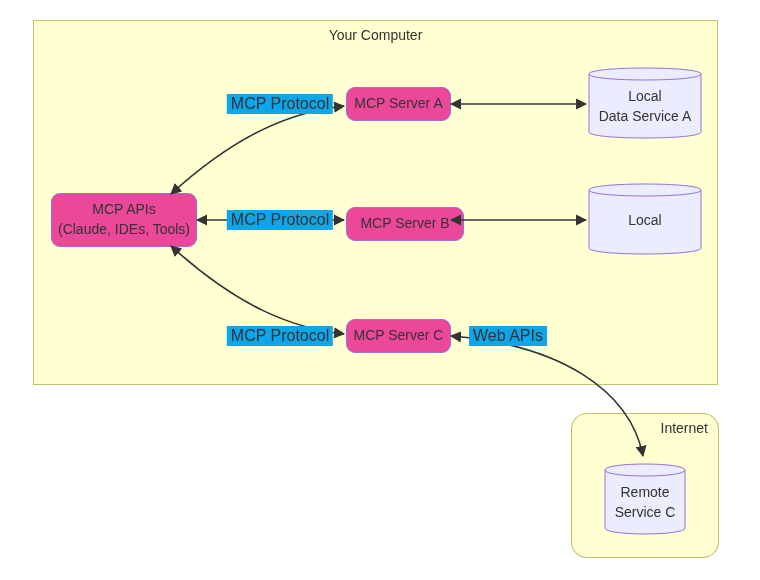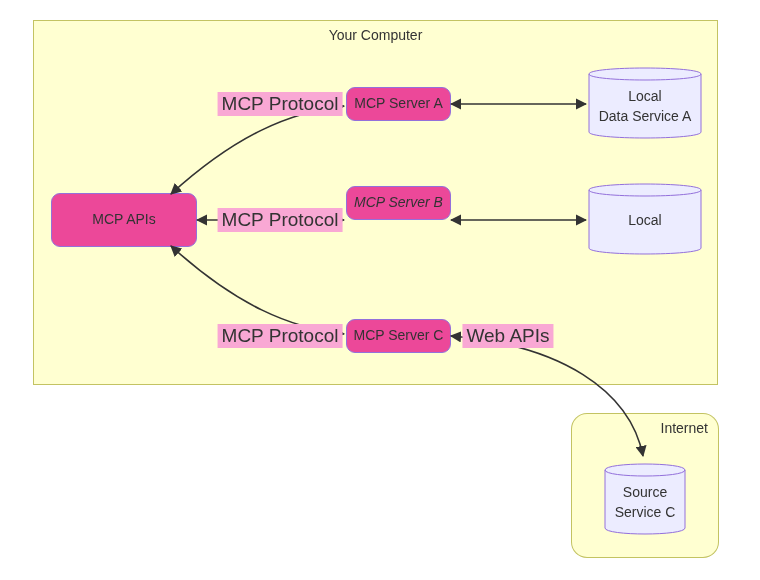--- a/index.html
+++ b/index.html
@@ -45,23 +45,23 @@
       position: absolute;
       top: 50%;
       left: 50%;
       transform: translate(-50%, -40%);
       text-align: center;
       line-height: 1.4;
       white-space: nowrap;
     }
     .edge-label {
       position: absolute;
-      background: #f9a8d4;
+      background: #0ea5e9;
       padding: 1px 4px;
-      font-size: 19px;
+      font-size: 16px;
       white-space: nowrap;
       transform: translate(-50%, -50%);
     }
     .subgroup-title-right {
       position: absolute;
       top: 6px;
       right: 10px;
       font-size: 14px;
     }
     svg.edges {
@@ -79,26 +79,27 @@
 <div class="container-box" style="left:33px; top:20px; width:685px; height:365px;">
   <div class="container-title">Your Computer</div>
 </div>
 
 <div class="container-box" style="left:571px; top:413px; width:148px; height:145px;border-radius:16px;">
   <div class="subgroup-title-right">Internet</div>
 </div>
 
 <div class="node-box" style="left:51px; top:193px; width:146px; height:54px;">
   <span>MCP APIs</span>
+  <span>(Claude, IDEs, Tools)</span>
 </div>
 
 <div class="node-box" style="left:346px; top:87px; width:105px; height:34px;">
   <span>MCP Server A</span>
 </div>
-<div class="node-box" style="left:346px; top:186px; width:105px; height:34px;font-style:italic;">
+<div class="node-box" style="left:346px; top:207px; width:118px; height:34px;">
   <span>MCP Server B</span>
 </div>
 <div class="node-box" style="left:346px; top:319px; width:105px; height:34px;">
   <span>MCP Server C</span>
 </div>
 
 <div class="cylinder" style="left:588px; top:62px; width:114px; height:82px;">
   <svg width="114" height="82" viewBox="0 0 114 82">
     <path d="M1,12 C1,4 113,4 113,12 L113,70 C113,78 1,78 1,70 Z" fill="#ECECFF" stroke="#9370DB" stroke-width="1"></path>
     <path d="M1,12 C1,20 113,20 113,12" fill="none" stroke="#9370DB" stroke-width="1"></path>
@@ -118,21 +119,21 @@
     <div>Local</div>
   </div>
 </div>
 
 <div class="cylinder" style="left:604px; top:458px; width:82px; height:82px;">
   <svg width="82" height="82" viewBox="0 0 82 82">
     <path d="M1,12 C1,4 81,4 81,12 L81,70 C81,78 1,78 1,70 Z" fill="#ECECFF" stroke="#9370DB" stroke-width="1"></path>
     <path d="M1,12 C1,20 81,20 81,12" fill="none" stroke="#9370DB" stroke-width="1"></path>
   </svg>
   <div class="cylinder-label">
-    <div>Source</div>
+    <div>Remote</div>
     <div>Service C</div>
   </div>
 </div>
 
 <svg class="edges">
   <defs>
     <marker id="arrow" viewBox="0 0 10 10" refX="9" refY="5" markerWidth="7" markerHeight="7" orient="auto-start-reverse">
       <path d="M0,0 L10,5 L0,10 Z" fill="#333"></path>
     </marker>
   </defs>

